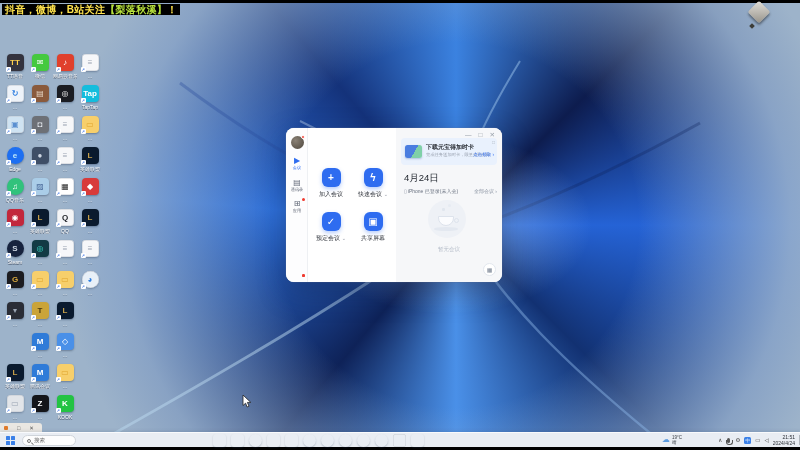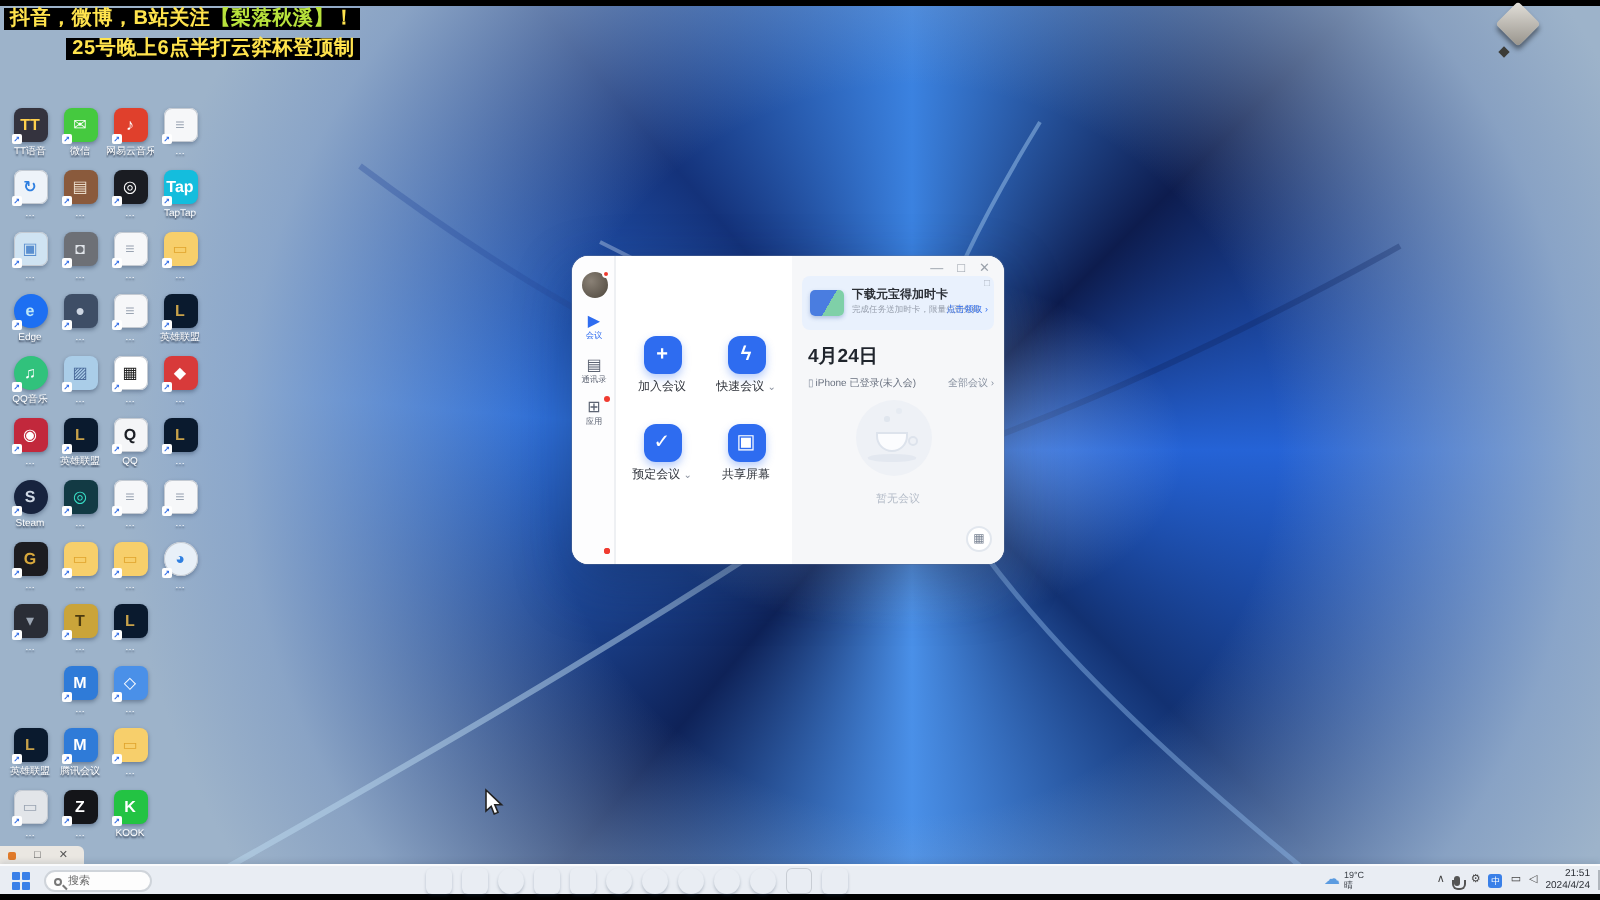--- a/index.html
+++ b/index.html
@@ -81,21 +81,21 @@
 
   .tm-right { position:absolute; left:110px; top:0; bottom:0; width:106px; background:#f6f7f9;
     border-radius:0 8px 8px 0; }
   .banner { position:absolute; left:5px; top:10px; width:96px; height:27px; background:#e9f1fd; border-radius:4px; }
   .banner .thumb { position:absolute; left:4px; top:7px; width:17px; height:13px; border-radius:2.5px;
     background:linear-gradient(120deg,#4a7de0 55%,#7fd0a8 55%); box-shadow:0 1px 2px rgba(40,80,160,.3); }
   .banner .bt { position:absolute; left:25px; top:4.5px; font-size:6px; font-weight:bold; color:#2b2f36; }
   .banner .bs { position:absolute; left:25px; top:14px; font-size:4.5px; color:#98a0ae; transform-origin:left; transform:scale(.95); white-space:nowrap; }
   .banner .bl { position:absolute; right:3px; top:14px; font-size:4.5px; color:#2e6cf0; }
   .banner .bx { position:absolute; right:2px; top:1px; font-size:5px; color:#aeb6c2; cursor:pointer; }
-  .tm-date { position:absolute; left:8px; top:44px; font-size:9.5px; font-weight:bold; color:#1f242c; }
+  .tm-date { position:absolute; left:8px; top:44px; font-size:9.5px; font-weight:normal; color:#1f242c; }
   .dev-row { position:absolute; left:8px; right:5px; top:60px; font-size:5px; color:#6a7280; }
   .dev-row .ph { color:#8a93a2; margin-right:1px; }
   .dev-row .all { position:absolute; right:0; top:0; color:#8a93a2; cursor:pointer; }
   .empty-circle { position:absolute; left:32px; top:72px; width:38px; height:38px; border-radius:50%; background:#eef1f6; }
   .cup { position:absolute; left:42px; top:88px; width:16px; height:10px; background:#fbfcfe;
     border:.8px solid #dde3ec; border-radius:0 0 8px 8px; }
   .cup-handle { position:absolute; left:58px; top:89.5px; width:5px; height:5px; border:1.2px solid #dde3ec; border-radius:50%; }
   .saucer { position:absolute; left:38px; top:99px; width:24px; height:3.5px; border-radius:50%; background:#e3e8f0; }
   .steam1 { position:absolute; left:46px; top:80px; width:2.5px; height:2.5px; border-radius:50%; background:#e0e6ee; }
   .steam2 { position:absolute; left:52px; top:76px; width:3px; height:3px; border-radius:50%; background:#e6ebf2; }
@@ -327,21 +327,20 @@
         </div>
         <div class="dicon" style="left: 53px; top: 392px;">
           <div class="dicon-img" style="background: rgb(35, 195, 67); color: rgb(255, 255, 255);">K</div>
           <div class="dicon-label">KOOK</div>
         </div>
       </div>
   </div>
 
   <div class="announce">
       <div class="ann-line"><span class="ann-chip"><span style="color: rgb(255, 227, 77);">抖音，微博，B站关注</span><span style="color: rgb(184, 226, 60);">【梨落秋溪】</span><span style="color: rgb(255, 227, 77);">！</span></span></div>
-      <div class="ann-line"><span class="ann-chip"><span style="color: rgb(255, 227, 77);">25号晚上6点半打云弈杯登顶制</span></span></div>
     </div>
 
   <div class="corner-widget"></div>
   <div class="corner-widget-foot"></div>
 
   <div class="tmwin">
     <div class="tm-controls">
       <span>—</span>
       <span>□</span>
       <span>✕</span>

